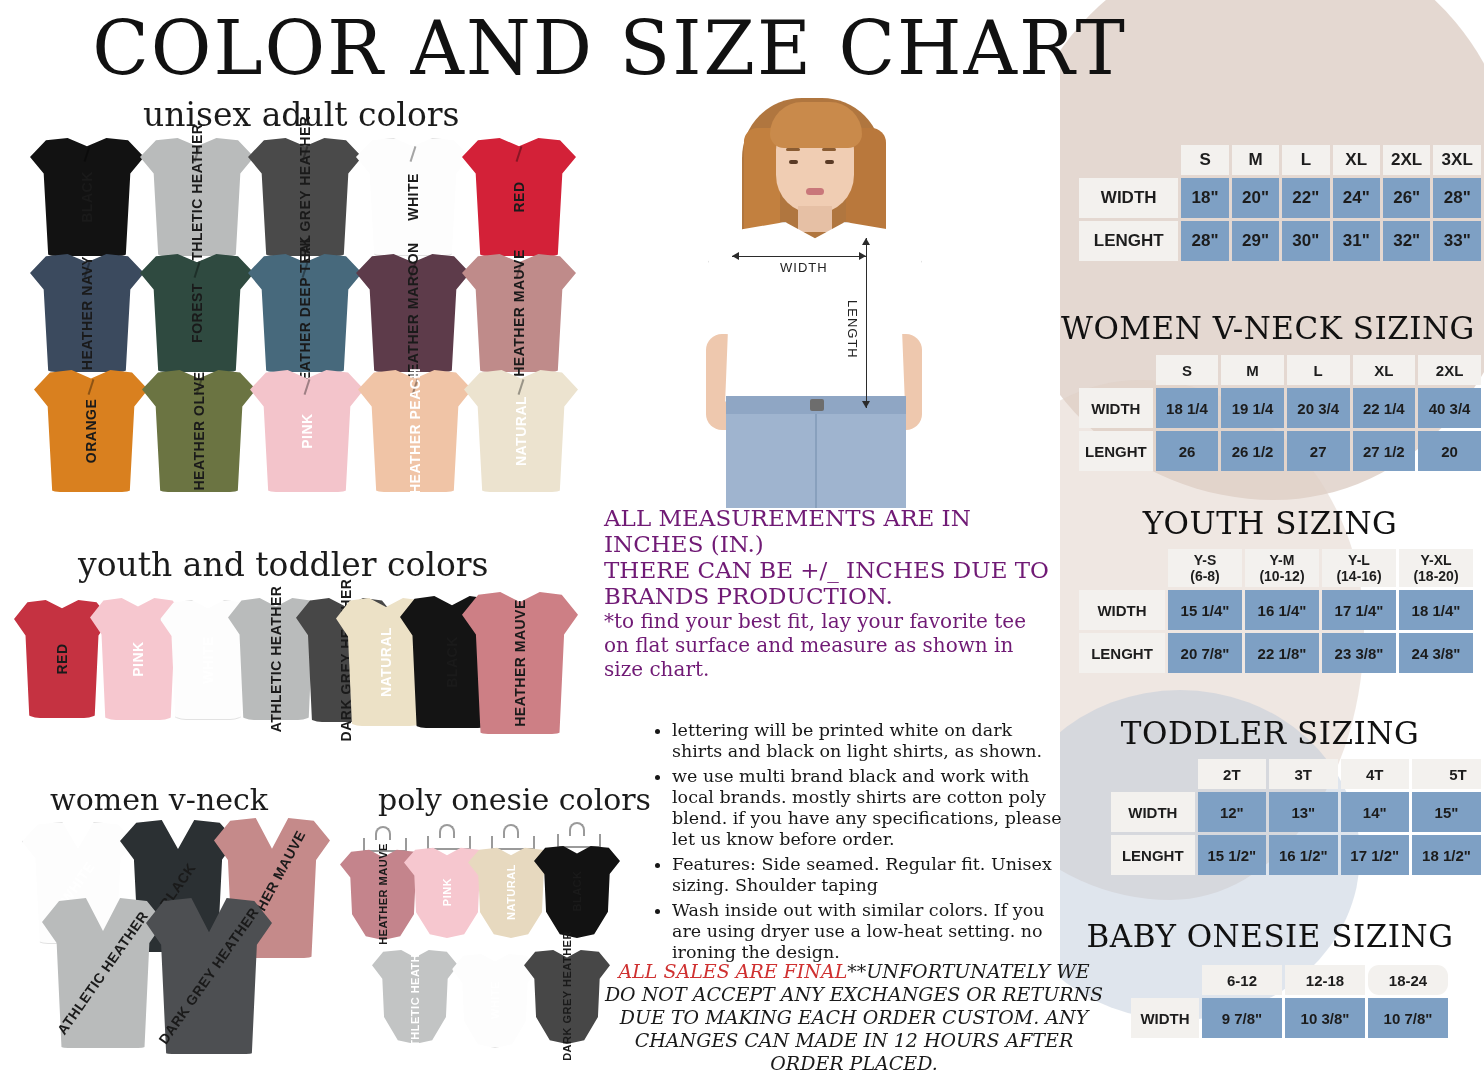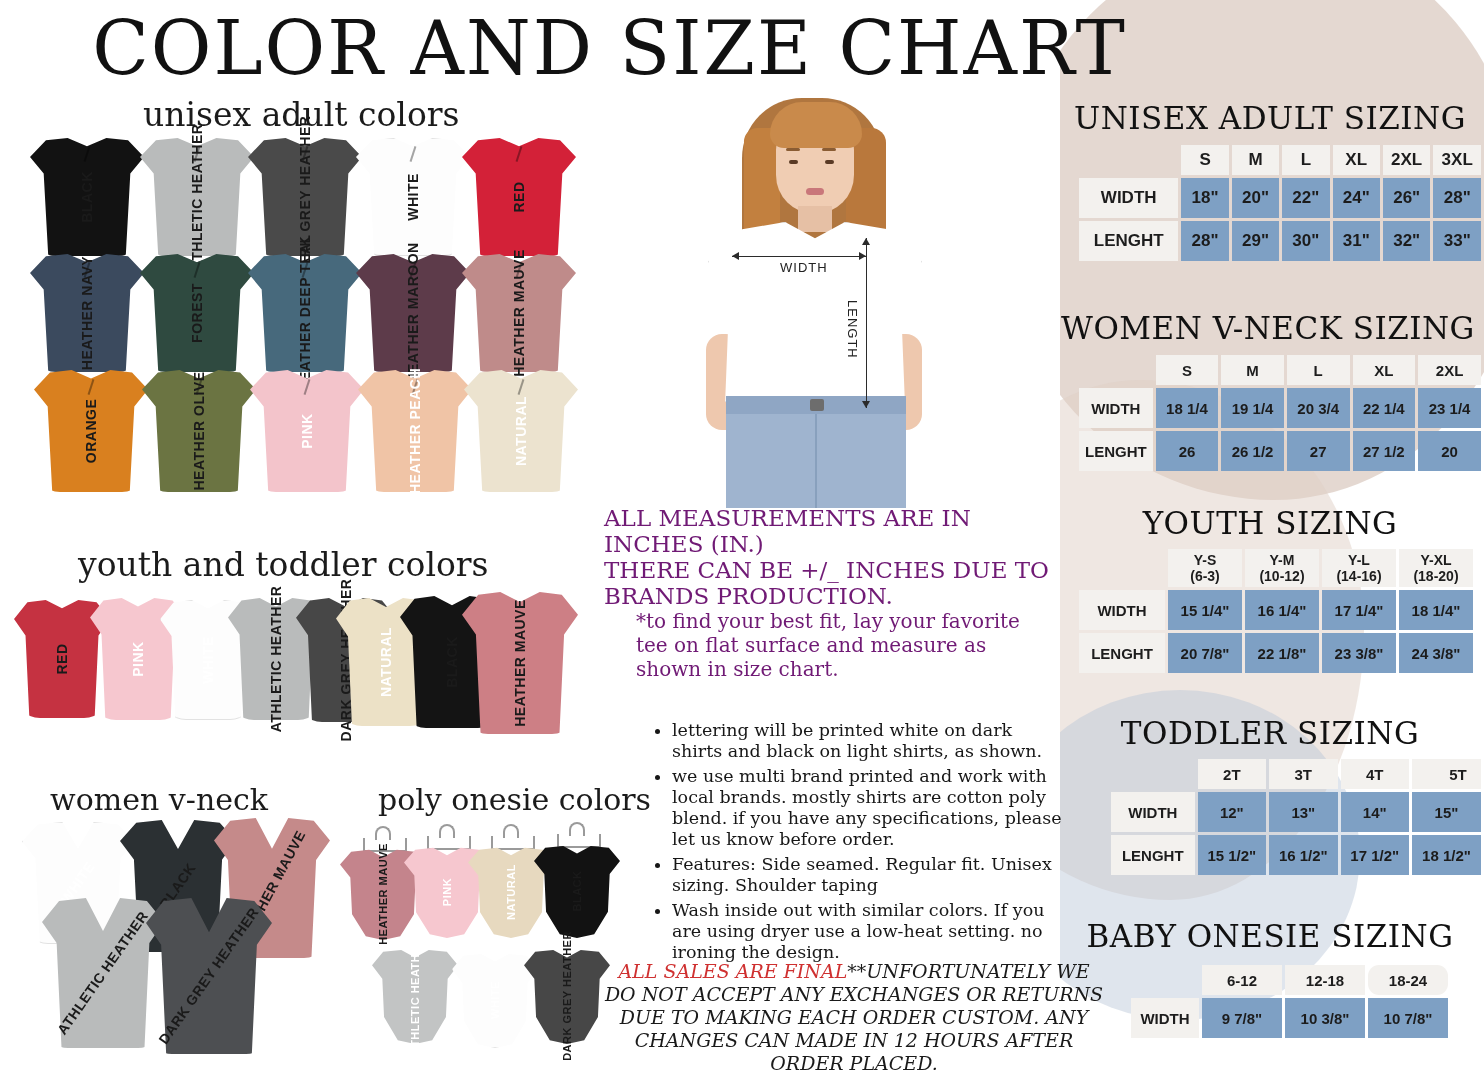--- a/index.html
+++ b/index.html
@@ -202,21 +202,21 @@
     font-family:"Liberation Sans", sans-serif; font-size:13px; letter-spacing:1px; color:#222;
   }
 
   
   .measure-note {
     position:absolute; left:604px; top:505px; width:452px;
     font-family:"DejaVu Serif", serif;
     font-size:23px; line-height:26px; color:#701a75;
   }
   .measure-note .small {
-    font-size:20px; line-height:24px;margin-left:32px;
+    font-size:20px; line-height:24px;
   }
   .bullets {
     position:absolute; left:652px; top:720px; width:412px;
     font-family:"DejaVu Serif", serif;
     font-size:17.5px; line-height:21px; color:#171717;
   }
   .bullets ul { margin:0; padding-left:20px; }
   .bullets li { margin-bottom:4px; }
   .final-note {
     position:absolute; left:604px; top:960px; width:500px;
@@ -460,31 +460,30 @@
 
   <div class="measure-note">
     <div>ALL MEASUREMENTS ARE IN INCHES (IN.)</div>
     <div>THERE CAN BE +/_ INCHES DUE TO BRANDS PRODUCTION.</div>
     <div class="small">*to find your best fit, lay your favorite tee on flat surface and measure as shown in size chart.</div>
   </div>
 
   <div class="bullets">
     <ul>
       <li>lettering will be printed white on dark shirts and black on light shirts, as shown.</li>
-      <li>we use multi brand printed and work with local brands. mostly shirts are cotton poly blend. if you have any specifications, please let us know before order.</li>
+      <li>we use multi brand black and work with local brands. mostly shirts are cotton poly blend. if you have any specifications, please let us know before order.</li>
       <li>Features: Side seamed. Regular fit. Unisex sizing. Shoulder taping</li>
       <li>Wash inside out with similar colors. If you are using dryer use a low-heat setting. no ironing the design.</li>
     </ul>
   </div>
 
   <div class="final-note">
     <span class="red">ALL SALES ARE FINAL</span><span>**UNFORTUNATELY WE DO NOT ACCEPT ANY EXCHANGES OR RETURNS DUE TO MAKING EACH ORDER CUSTOM. ANY CHANGES CAN MADE IN 12 HOURS AFTER ORDER PLACED.</span>
   </div>
 
-  <div class="rhead" style="left:1072px; top:100px; width:396px;">UNISEX ADULT SIZING</div>
   <table class="tbl" style="left:1076px; top:142px;">
     <tbody>
         <tr>
       <td class="blank" style="width:100px;"></td>
       <td class="hdrtop" style="width:48px;">S</td>
       <td class="hdrtop" style="width:48px;">M</td>
       <td class="hdrtop" style="width:48px;">L</td>
       <td class="hdrtop" style="width:48px;">XL</td>
       <td class="hdrtop" style="width:48px;">2XL</td>
       <td class="hdrtop" style="width:48px;">3XL</td>
@@ -520,40 +519,40 @@
       <td class="hdrtop" style="width:64px;">L</td>
       <td class="hdrtop" style="width:64px;">XL</td>
       <td class="hdrtop" style="width:64px;">2XL</td>
     </tr>
     <tr>
       <td class="rowlbl">WIDTH</td>
       <td class="cell">18 1/4</td>
       <td class="cell">19 1/4</td>
       <td class="cell">20 3/4</td>
       <td class="cell">22 1/4</td>
-      <td class="cell">23 1/4</td>
+      <td class="cell">40 3/4</td>
     </tr>
     <tr>
       <td class="rowlbl">LENGHT</td>
       <td class="cell">26</td>
       <td class="cell">26 1/2</td>
       <td class="cell">27</td>
       <td class="cell">27 1/2</td>
       <td class="cell">20</td>
     </tr>
   </tbody>
     </table>
 
   <div class="rhead" style="left:1080px; top:505px; width:380px;">YOUTH SIZING</div>
   <table class="tbl small" style="left:1076px; top:546px;">
     <tbody>
         <tr>
       <td class="blank" style="width:86px;"></td>
       <td class="hdr2" style="width:74px; white-space:pre-line;">Y-S
-(6-3)</td>
+(6-8)</td>
       <td class="hdr2" style="width:74px; white-space:pre-line;">Y-M
 (10-12)</td>
       <td class="hdr2" style="width:74px; white-space:pre-line;">Y-L
 (14-16)</td>
       <td class="hdr2" style="width:74px; white-space:pre-line;">Y-XL
 (18-20)</td>
     </tr>
     <tr>
       <td class="rowlbl">WIDTH</td>
       <td class="cell">15 1/4"</td>

